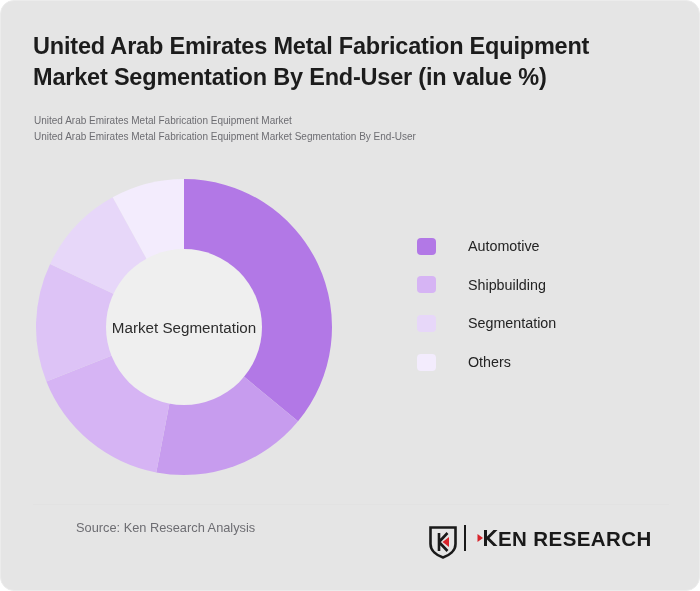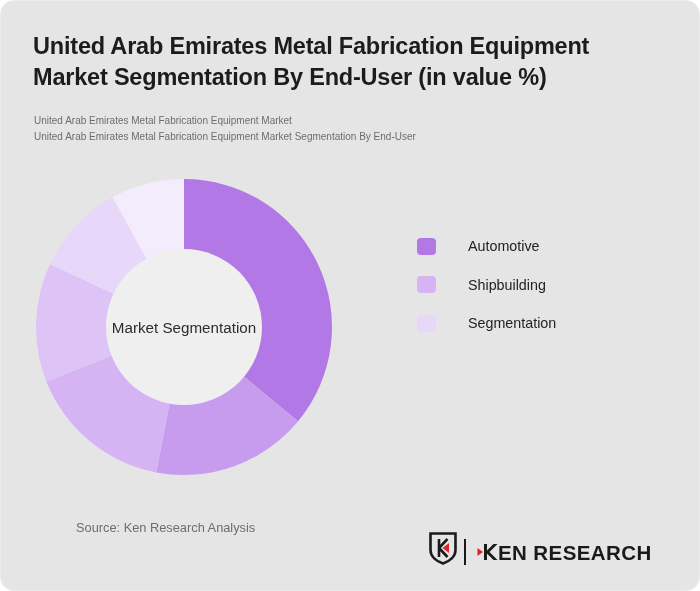--- a/index.html
+++ b/index.html
@@ -91,21 +91,21 @@
     left: 33px; top: 519px;
     font-size: 12.8px;
     color: #6d6d72;
     white-space: nowrap;
     margin-left: 42px;
   }
   .logo {
     position: absolute;
     right: 30px; top: 524px;
     display: flex;
-    align-items: flex-end;
+    align-items: flex-start;
     height: 40px;
   }
   .logo-mark { flex: 0 0 auto; }
   .logo-bar {
     width: 2px; height: 26px;
     background: #1a1a1a;
     margin: 0 7px 0 6px;
   }
   .logo-text { flex: 0 0 auto; }
 </style>
@@ -142,20 +142,24 @@
         <span class="legend-label">Automotive</span>
       </div>
       <div class="legend-item">
         <span class="swatch" style="background: rgb(214, 180, 244);"></span>
         <span class="legend-label">Shipbuilding</span>
       </div>
       <div class="legend-item">
         <span class="swatch" style="background: rgb(231, 215, 249);"></span>
         <span class="legend-label">Segmentation</span>
       </div>
+      <div class="legend-item">
+        <span class="swatch" style="background: rgb(243, 236, 253);"></span>
+        <span class="legend-label">Others</span>
+      </div>
     </div>
 
   <div class="divider"></div>
 
   <div class="source">Source: Ken Research Analysis</div>
 
   <div class="logo">
     <svg class="logo-mark" width="30" height="34" viewBox="0 0 30 34">
       <path d="M2.5 2.5 H27.5 V19 C27.5 26 21 30.5 15 32.5 C9 30.5 2.5 26 2.5 19 Z" fill="none" stroke="#1a1a1a" stroke-width="2.6"></path>
       <path d="M11 8 V26 M11 17 L19.5 8 M11 17 L19.5 26" fill="none" stroke="#1a1a1a" stroke-width="2.6"></path>

